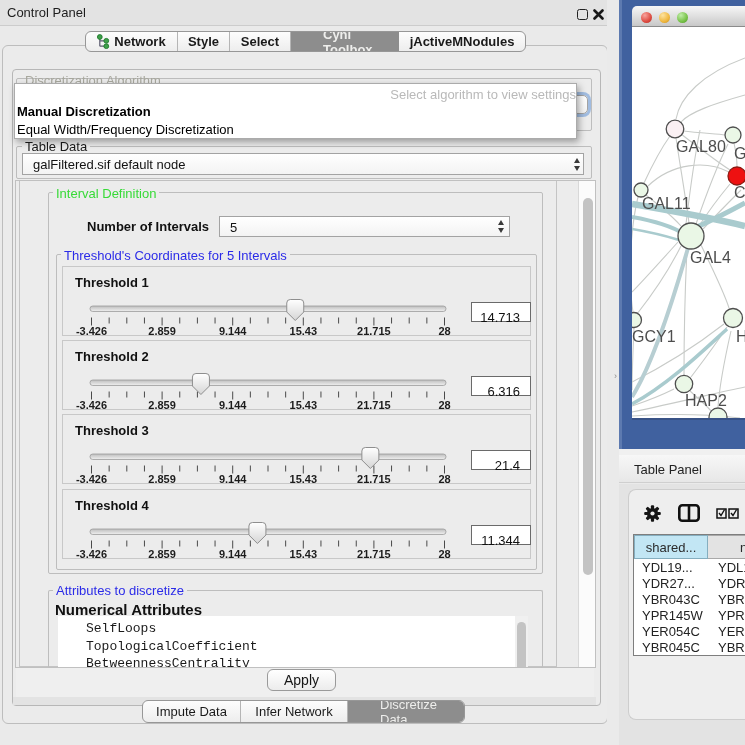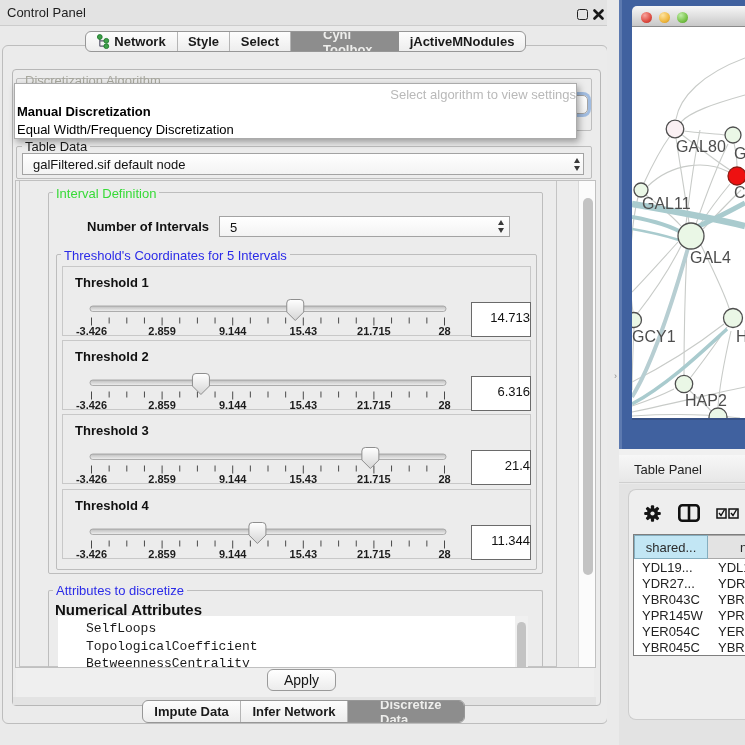--- a/index.html
+++ b/index.html
@@ -14,41 +14,41 @@
 
 #outerpanel { left:2px; top:45px; width:606px; height:679px; border:1px solid #bdbdbd; border-radius:6px; background:#ebebeb; }
 #innerpanel { left:12px; top:69px; width:589px; height:637px; border:1px solid #b7b7b7; border-radius:4px; background:#ececec; }
 .groupbox { position:absolute; border:1px solid #bdbdbd; border-radius:2px; }
 .grouptitle { position:absolute; font-size:13px; background:#ececec; padding:0 3px; }
 
 #toptabs { left:85px; top:31px; height:21px; display:flex; border:1px solid #979797; border-radius:6px; overflow:hidden; background:linear-gradient(#fdfdfd,#ededed); font-size:13px; font-weight:bold; color:#1a1a1a; }
 #toptabs .tab, #bottabs .tab { display:flex; align-items:center; justify-content:center; height:100%; border-right:1px solid #b5b5b5; }
 #toptabs .tab:last-child, #bottabs .tab:last-child { border-right:none; }
 .tabsel { background:#8d8d8d !important; color:#eeeeec !important; border-right:none !important;padding-left:32px; }
-#bottabs { left:142px; top:700px; height:23px; display:flex; border:1px solid #979797; border-radius:6px; overflow:hidden; background:linear-gradient(#fdfdfd,#ededed); font-size:13px; font-weight:bold; color:#1a1a1a; }
+#bottabs { left:142px; top:700px; height:23px; display:flex; border:1px solid #979797; border-radius:6px; overflow:hidden; background:linear-gradient(#fdfdfd,#ededed); font-size:13px; font-weight:normal; color:#1a1a1a; }
 
 .combo { position:absolute; background:linear-gradient(#ffffff,#f3f3f3); border:1px solid #a3a3a3; border-radius:0; font-size:13px; color:#111; }
 .combo .txt { position:absolute; left:10px; top:50%; transform:translateY(-50%); white-space:nowrap; }
 .arrows { position:absolute; width:9px; }
 .arrows .up { width:0; height:0; border-left:3.5px solid transparent; border-right:3.5px solid transparent; border-bottom:5px solid #3a3a3a; margin-bottom:2.5px; }
 .arrows .dn { width:0; height:0; border-left:3.5px solid transparent; border-right:3.5px solid transparent; border-top:5px solid #3a3a3a; }
 
 #popup { left:14px; top:83px; width:563px; height:56px; background:#fff; border:1px solid #ababab; box-shadow:2px 3px 7px rgba(0,0,0,0.35); z-index:30; font-size:13px; }
 #popup .r1 { position:absolute; top:3px; width:100%; text-align:right; color:#b9b9b9; }
 #popup .r2 { position:absolute; top:20px; left:2px; font-weight:bold; color:#000; }
 #popup .r3 { position:absolute; top:37.5px; left:2px; color:#000; }
 
 #scrollpane { left:15px; top:180px; width:581px; height:488px; border:1px solid #c0c0c0; background:#ececec; }
 #contentpanel { left:19px; top:181px; width:538px; height:486px; border:1px solid #c4c4c4; border-top:none; background:#ececec; }
 #vscroll { left:578px; top:181px; width:17px; height:486px; background:#fbfbfb; border-left:1px solid #d8d8d8; }
 #vscroll .thumb { position:absolute; left:4px; top:17px; width:10px; height:377px; background:#c3c3c3; border-radius:5px; }
 
 .throw { position:absolute; left:62px; width:469px; height:70px; border:1px solid #c8c8c8; background:#ececec; }
 .throw .lbl { position:absolute; left:12px; top:8px; font-size:13px; font-weight:bold; color:#101010; }
-.valbox { position:absolute; left:408px; top:35px; width:60px; height:35px; background:#fff; border:1.2px solid #6a6a6a; font-size:13px; color:#111; text-align:right; line-height:29px; }
+.valbox { position:absolute; left:408px; top:35px; width:60px; height:20px; background:#fff; border:1.2px solid #6a6a6a; font-size:13px; color:#111; text-align:right; line-height:29px; padding-right:10px; }
 
 #attrlist { position:absolute; background:#fff; font-size:13px; color:#1a1a1a;font-family:Liberation Mono, monospace; }
 
 #gap { left:607px; top:0; width:12px; height:745px; background:#eaeaea; }
 #bluewin { left:619px; top:0; width:126px; height:449px; background:#40619f; }
 #bluewin .lite { position:absolute; left:0; top:0; width:3px; height:100%; background:#5d7ab0; }
 #mactitle { left:632px; top:6px; width:113px; height:21px; background:linear-gradient(#f7f7f7,#c8c8c8); border-top-left-radius:5px; border-bottom:1px solid #8b8b8b; }
 .tl { position:absolute; top:12px; width:11px; height:11px; border-radius:50%; }
 #canvas { left:632px; top:27px; width:113px; height:391px; background:#fff; }
 

